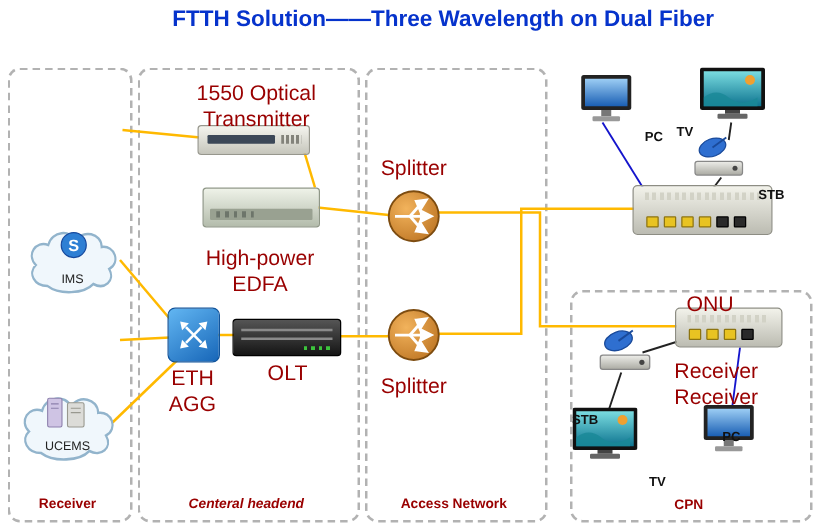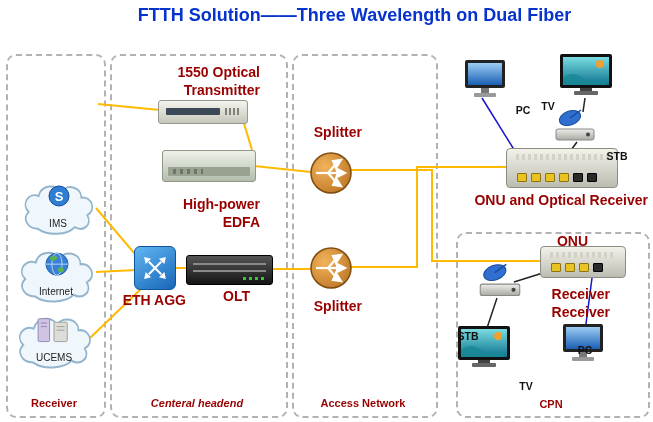--- a/index.html
+++ b/index.html
@@ -3,21 +3,21 @@
 <meta charset="utf-8">
 <style>
   html,body{margin:0;padding:0;background:#fff;}
   .stage{position:relative;width:653px;height:422px;background:#ffffff;overflow:hidden;
          font-family:"Liberation Sans",sans-serif;}
   .title{position:absolute;top:5px;left:0;width:100%;text-align:center;
          font-size:18px;font-weight:bold;color:var(--c-title,#0633cc);z-index:3;padding-left:28px;}
   .box{position:absolute;border:2px dashed #b2b2b2;border-radius:10px;z-index:0;}
   .seclabel{position:absolute;text-align:center;font-size:11px;font-weight:bold;
             color:var(--c-label,#990000);z-index:3;}
-  .redlabel{position:absolute;text-align:right;font-size:14px;font-weight:bold;line-height:1.25;
+  .redlabel{position:absolute;text-align:center;font-size:17px;font-weight:normal;line-height:1.25;
             color:var(--c-label,#990000);z-index:3;}
   .darklabel{position:absolute;text-align:center;font-size:10.5px;font-weight:bold;color:#111;z-index:3;margin-top:34px;}
   .wires{position:absolute;left:0;top:0;width:653px;height:422px;z-index:1;pointer-events:none;}
   .yl{stroke:var(--c-fiber-line,#ffb900);stroke-width:2;fill:none;}
   .bl{stroke:var(--c-copper-line,#222222);stroke-width:1.5;fill:none;}
   .bluel{stroke:var(--c-data-line,#1414cc);stroke-width:1.5;fill:none;}
   .dev{position:absolute;z-index:2;}
   .cloud{position:absolute;z-index:2;}
   .cloud-shape{position:absolute;left:0;top:0;width:100%;height:100%;}
   .cicon{position:absolute;z-index:2;}
@@ -110,33 +110,20 @@
     <svg class="cloud-shape" viewBox="0 0 120 80" preserveAspectRatio="none">
       <path d="M30 66 C14 66 6 53 16 45 C4 35 16 20 31 25 C35 11 58 9 64 21 C72 9 95 13 95 27 C111 25 118 43 104 49 C112 61 98 70 85 64 C74 74 44 75 30 66 Z" fill="#f0f7fc" stroke="#92b4cc" stroke-width="2.5"></path>
     </svg>
     <svg class="cicon" viewBox="0 0 30 26" style="left:26px;top:8px;width:30px;height:26px;">
       <circle cx="15" cy="12" r="10" fill="#2e7fd4" stroke="#174a9e"></circle>
       <text x="15" y="17" font-size="13" font-weight="bold" fill="#ffffff" text-anchor="middle">S</text>
     </svg>
     <div class="clabel">IMS</div>
   </div>
 
-  <div class="cloud" style="left:14px;top:242px;width:84px;height:66px;">
-    <svg class="cloud-shape" viewBox="0 0 120 80" preserveAspectRatio="none">
-      <path d="M30 66 C14 66 6 53 16 45 C4 35 16 20 31 25 C35 11 58 9 64 21 C72 9 95 13 95 27 C111 25 118 43 104 49 C112 61 98 70 85 64 C74 74 44 75 30 66 Z" fill="#f0f7fc" stroke="#92b4cc" stroke-width="2.5"></path>
-    </svg>
-    <svg class="cicon" viewBox="0 0 40 34" style="left:26px;top:8px;width:34px;height:30px;">
-      <circle cx="20" cy="16" r="13" fill="#3a7fd8" stroke="#1a5aa8"></circle>
-      <ellipse cx="20" cy="16" rx="6" ry="13" fill="none" stroke="#cfe4f8" stroke-width="1"></ellipse>
-      <line x1="7" y1="16" x2="33" y2="16" stroke="#cfe4f8" stroke-width="1"></line>
-      <path d="M11 8 q6 -4 10 0 q-2 5 -8 4 z" fill="#58b058"></path>
-      <path d="M23 19 q6 0 5 6 q-6 2 -8 -2 z" fill="#58b058"></path>
-    </svg>
-    <div class="clabel">Internet</div>
-  </div>
 
   <div class="cloud" style="left:12px;top:308px;width:84px;height:66px;">
     <svg class="cloud-shape" viewBox="0 0 120 80" preserveAspectRatio="none">
       <path d="M30 66 C14 66 6 53 16 45 C4 35 16 20 31 25 C35 11 58 9 64 21 C72 9 95 13 95 27 C111 25 118 43 104 49 C112 61 98 70 85 64 C74 74 44 75 30 66 Z" fill="#f0f7fc" stroke="#92b4cc" stroke-width="2.5"></path>
     </svg>
     <svg class="cicon" viewBox="0 0 44 34" style="left:22px;top:8px;width:40px;height:30px;">
       <rect x="4" y="3" width="13" height="26" rx="1.5" fill="#cfc4e4" stroke="#8d80ad"></rect>
       <line x1="7" y1="8" x2="14" y2="8" stroke="#8d80ad"></line>
       <line x1="7" y1="12" x2="14" y2="12" stroke="#8d80ad"></line>
       <rect x="22" y="7" width="15" height="22" rx="1.5" fill="#dcdcd8" stroke="#98988f"></rect>
@@ -245,21 +232,20 @@
     <div class="vents"></div>
     <div class="ports">
       <div class="port"></div>
       <div class="port"></div>
       <div class="port"></div>
       <div class="port"></div>
       <div class="port dk"></div>
       <div class="port dk"></div>
     </div>
   </div>
-  <div class="redlabel" style="left:468px;top:192px;width:180px;">ONU and Optical Receiver</div>
 
   <div class="redlabel" style="left:548px;top:233px;width:40px;">ONU</div>
   <div class="dev gdev" style="left:540px;top:246px;width:84px;height:30px;">
     <div class="vents"></div>
     <div class="ports">
       <div class="port"></div>
       <div class="port"></div>
       <div class="port"></div>
       <div class="port dk"></div>
     </div>

